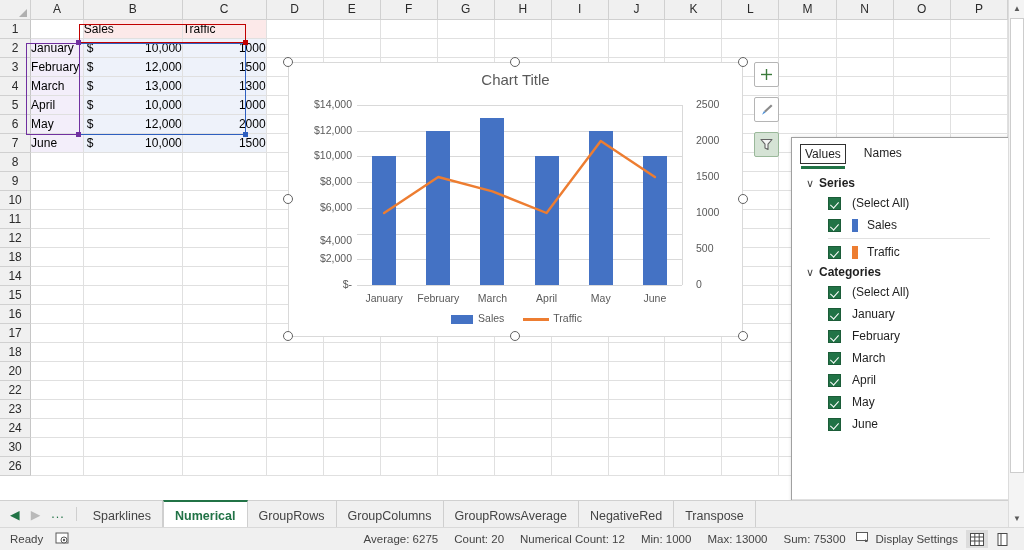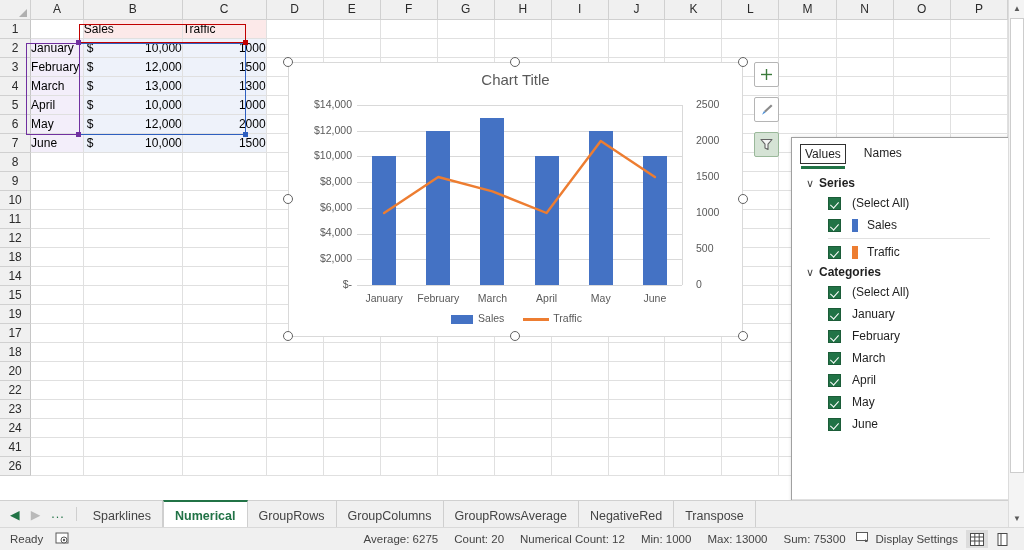--- a/index.html
+++ b/index.html
@@ -468,21 +468,21 @@
           <td class="cell" style="width: 61px;"></td>
           <td class="cell" style="width: 61px;"></td>
           <td class="cell" style="width: 61px;"></td>
           <td class="cell" style="width: 61px;"></td>
           <td class="cell" style="width: 61px;"></td>
           <td class="cell" style="width: 61px;"></td>
           <td class="cell" style="width: 61px;"></td>
           <td class="cell" style="width: 61px;"></td>
         </tr>
         <tr>
-          <th class="rowhdr">19</th>
+          <th class="rowhdr">16</th>
           <td class="cell" style="width: 53px;"></td>
           <td class="cell" style="width: 104px;"></td>
           <td class="cell" style="width: 88px;"></td>
           <td class="cell" style="width: 61px;"></td>
           <td class="cell" style="width: 61px;"></td>
           <td class="cell" style="width: 61px;"></td>
           <td class="cell" style="width: 61px;"></td>
           <td class="cell" style="width: 61px;"></td>
           <td class="cell" style="width: 61px;"></td>
           <td class="cell" style="width: 61px;"></td>
@@ -601,21 +601,21 @@
           <td class="cell" style="width: 61px;"></td>
           <td class="cell" style="width: 61px;"></td>
           <td class="cell" style="width: 61px;"></td>
           <td class="cell" style="width: 61px;"></td>
           <td class="cell" style="width: 61px;"></td>
           <td class="cell" style="width: 61px;"></td>
           <td class="cell" style="width: 61px;"></td>
           <td class="cell" style="width: 61px;"></td>
         </tr>
         <tr>
-          <th class="rowhdr">41</th>
+          <th class="rowhdr">30</th>
           <td class="cell" style="width: 53px;"></td>
           <td class="cell" style="width: 104px;"></td>
           <td class="cell" style="width: 88px;"></td>
           <td class="cell" style="width: 61px;"></td>
           <td class="cell" style="width: 61px;"></td>
           <td class="cell" style="width: 61px;"></td>
           <td class="cell" style="width: 61px;"></td>
           <td class="cell" style="width: 61px;"></td>
           <td class="cell" style="width: 61px;"></td>
           <td class="cell" style="width: 61px;"></td>
@@ -658,21 +658,21 @@
 </div>
 
 <div id="chart-obj">
   <div class="chart-title">Chart Title</div>
   <div class="plot" id="plot-area">
       <div class="gridline" style="left: 68px; top: 222px; width: 325px;"></div>
       <div class="axis-lbl ylab" style="left: 8px; top: 215px; width: 55px;">$-</div>
       <div class="gridline" style="left: 68px; top: 196.286px; width: 325px;"></div>
       <div class="axis-lbl ylab" style="left: 8px; top: 189.286px; width: 55px;">$2,000</div>
       <div class="gridline" style="left: 68px; top: 170.571px; width: 325px;"></div>
-      <div class="axis-lbl ylab" style="left: 8px; top: 163px; width: 55px;">$4,000</div>
+      <div class="axis-lbl ylab" style="left: 8px; top: 171px; width: 55px;">$4,000</div>
       <div class="gridline" style="left: 68px; top: 144.857px; width: 325px;"></div>
       <div class="axis-lbl ylab" style="left: 8px; top: 137.857px; width: 55px;">$6,000</div>
       <div class="gridline" style="left: 68px; top: 119.143px; width: 325px;"></div>
       <div class="axis-lbl ylab" style="left: 8px; top: 112.143px; width: 55px;">$8,000</div>
       <div class="gridline" style="left: 68px; top: 93.4286px; width: 325px;"></div>
       <div class="axis-lbl ylab" style="left: 8px; top: 86.4286px; width: 55px;">$10,000</div>
       <div class="gridline" style="left: 68px; top: 67.7143px; width: 325px;"></div>
       <div class="axis-lbl ylab" style="left: 8px; top: 60.7143px; width: 55px;">$12,000</div>
       <div class="gridline" style="left: 68px; top: 42px; width: 325px;"></div>
       <div class="axis-lbl ylab" style="left: 8px; top: 35px; width: 55px;">$14,000</div>

